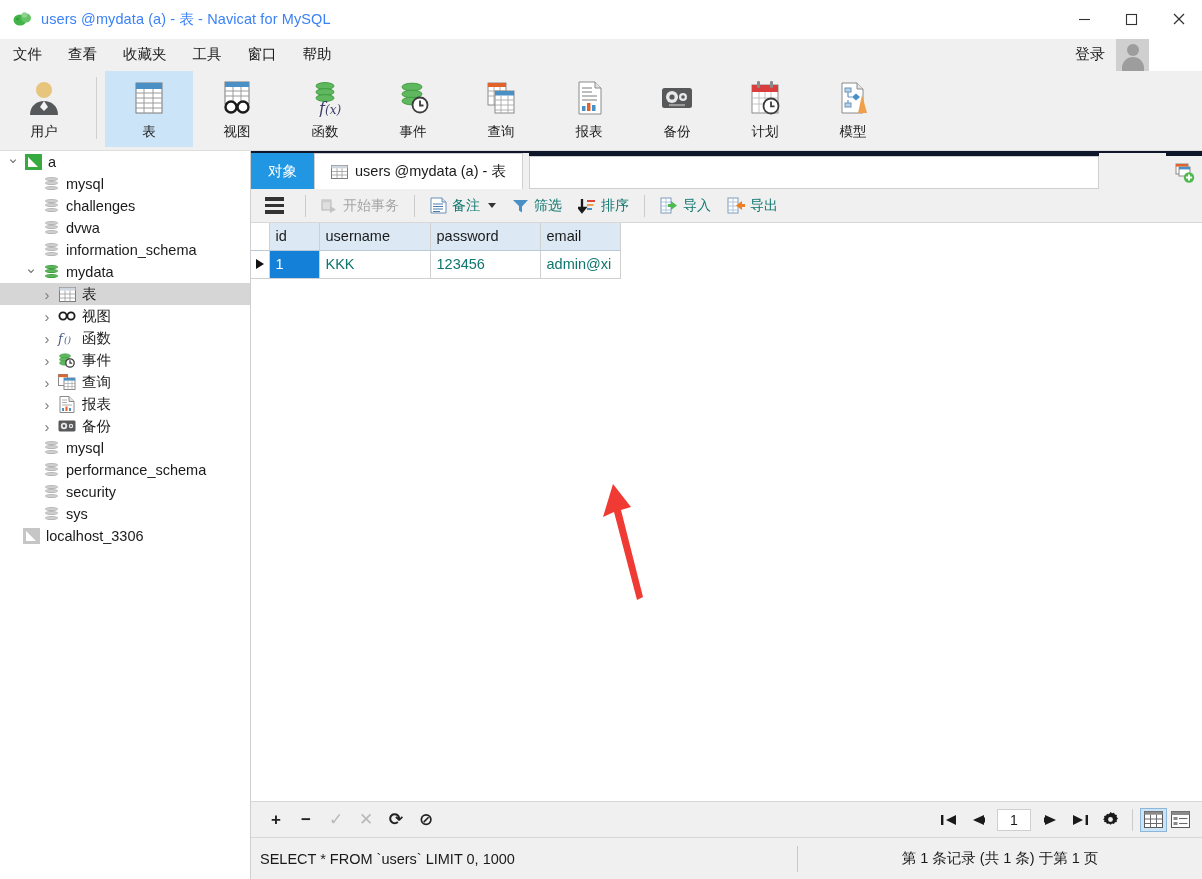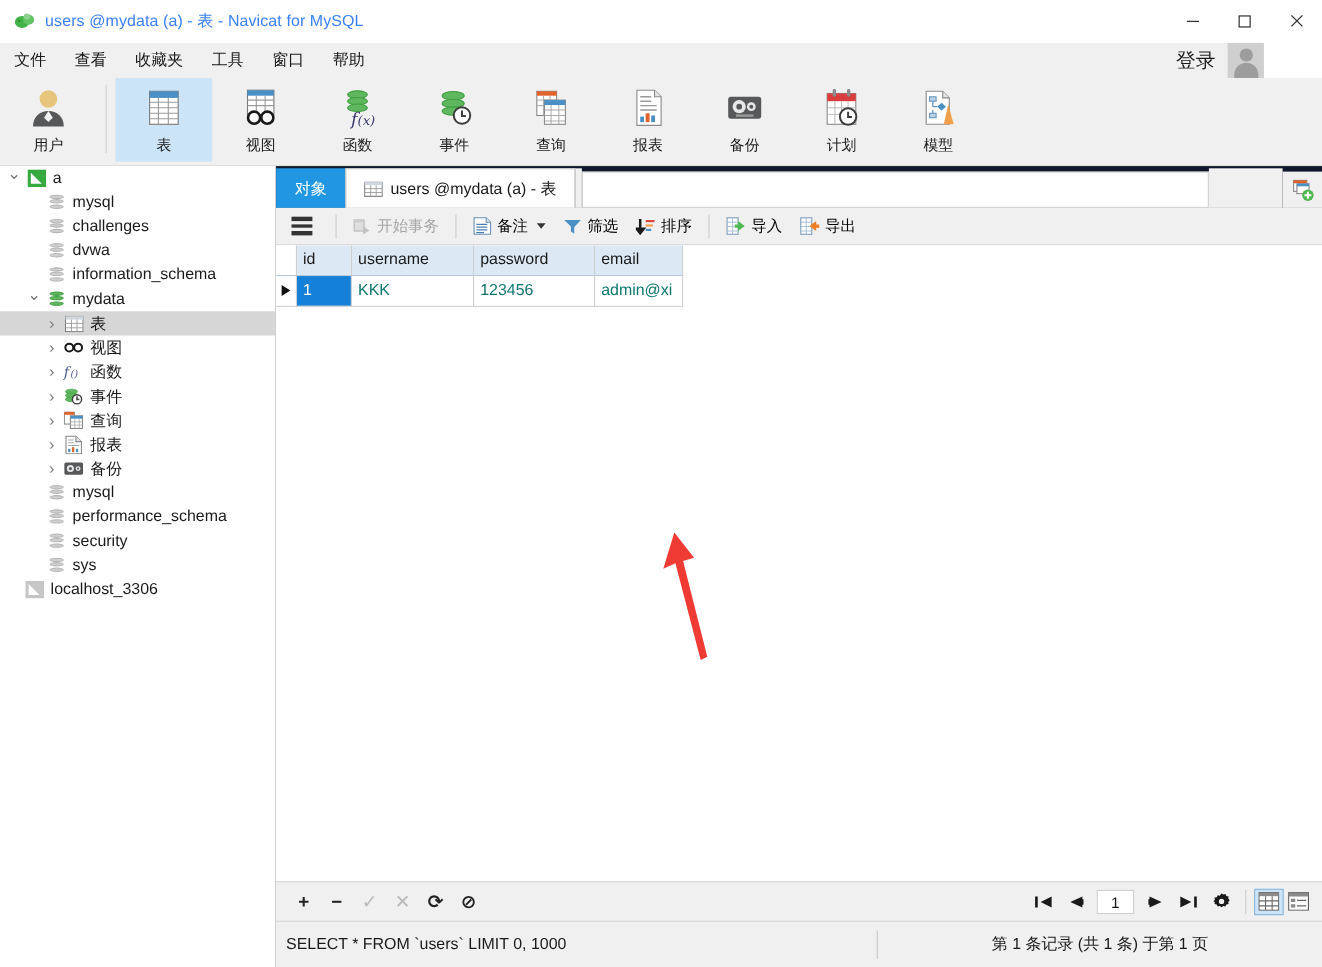--- a/index.html
+++ b/index.html
@@ -35,21 +35,21 @@
   
   .menubar {
     position: absolute; left: 0; top: 39px; width: 1149px; height: 32px;
     background: #f0f0f0; display: flex; align-items: center;
     border-bottom: 1px solid #f0f0f0;
   }
   .menu-item {
     font-size: 14.5px; color: #1a1a1a; padding: 4px 13px; white-space: nowrap;
   }
   .menu-right { margin-left: auto; display: flex; align-items: center; height: 32px; }
-  .login-label { font-size: 18px; color: #1a1a1a; padding-right: 11px; }
+  .login-label { font-size: 15px; color: #1a1a1a; padding-right: 11px; }
   .avatar-box {
     width: 33px; height: 32px; background: #cfcfcf; position: relative; overflow: hidden;
   }
   .avatar-head {
     position: absolute; left: 50%; top: 5px; transform: translateX(-50%);
     width: 12px; height: 12px; border-radius: 50%; background: #9d9d9d;
   }
   .avatar-body {
     position: absolute; left: 50%; top: 18px; transform: translateX(-50%);
     width: 22px; height: 16px; border-radius: 11px 11px 0 0; background: #9d9d9d;
@@ -146,21 +146,21 @@
   }
 
   
   .objbar {
     position: absolute; left: 0; top: 38px; width: 951px; height: 34px;
     background: #f0f0f0; display: flex; align-items: center;
     border-bottom: 1px solid #d8d8d8;
   }
   .ob-btn {
     display: flex; align-items: center; gap: 5px; padding: 3px 8px;
-    font-size: 14px; color: #000000; white-space: nowrap; height: 26px;
+    font-size: 14px; color: #0f766e; white-space: nowrap; height: 26px;
   }
   .ob-btn.disabled { color: #a6a6a6; }
   .ob-sep { width: 1px; height: 22px; background: #cccccc; margin: 0 7px; }
   .ob-caret {
     width: 0; height: 0; border-left: 4px solid transparent;
     border-right: 4px solid transparent; border-top: 5px solid #333;
     margin-left: 3px;
   }
   .hamburger { display: flex; flex-direction: column; gap: 3px; padding: 0 14px; }
   .hamburger span { display: block; width: 19px; height: 3.5px; background: #333; }

